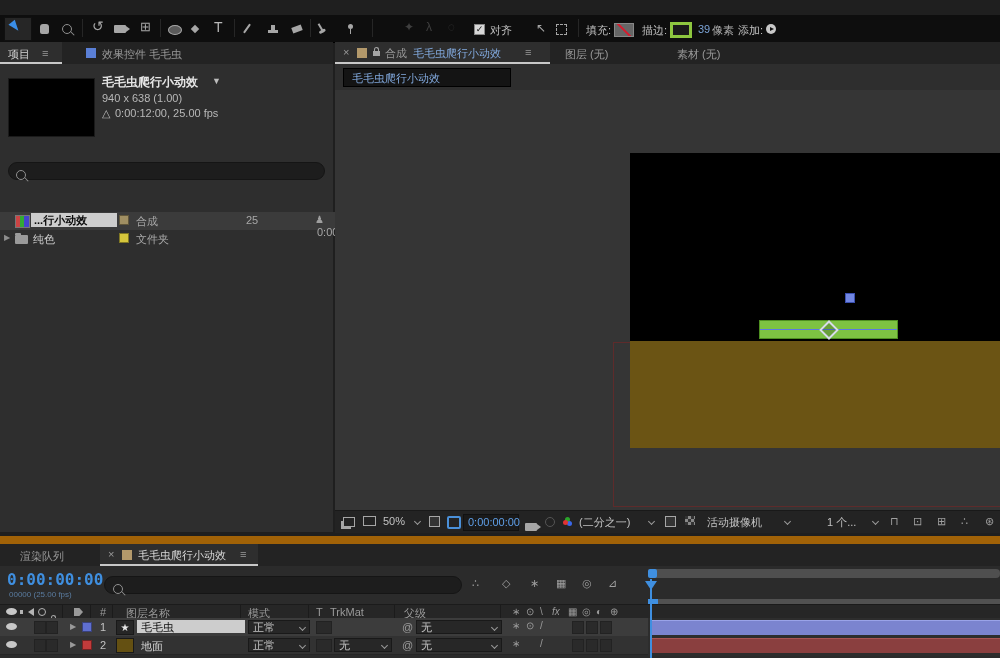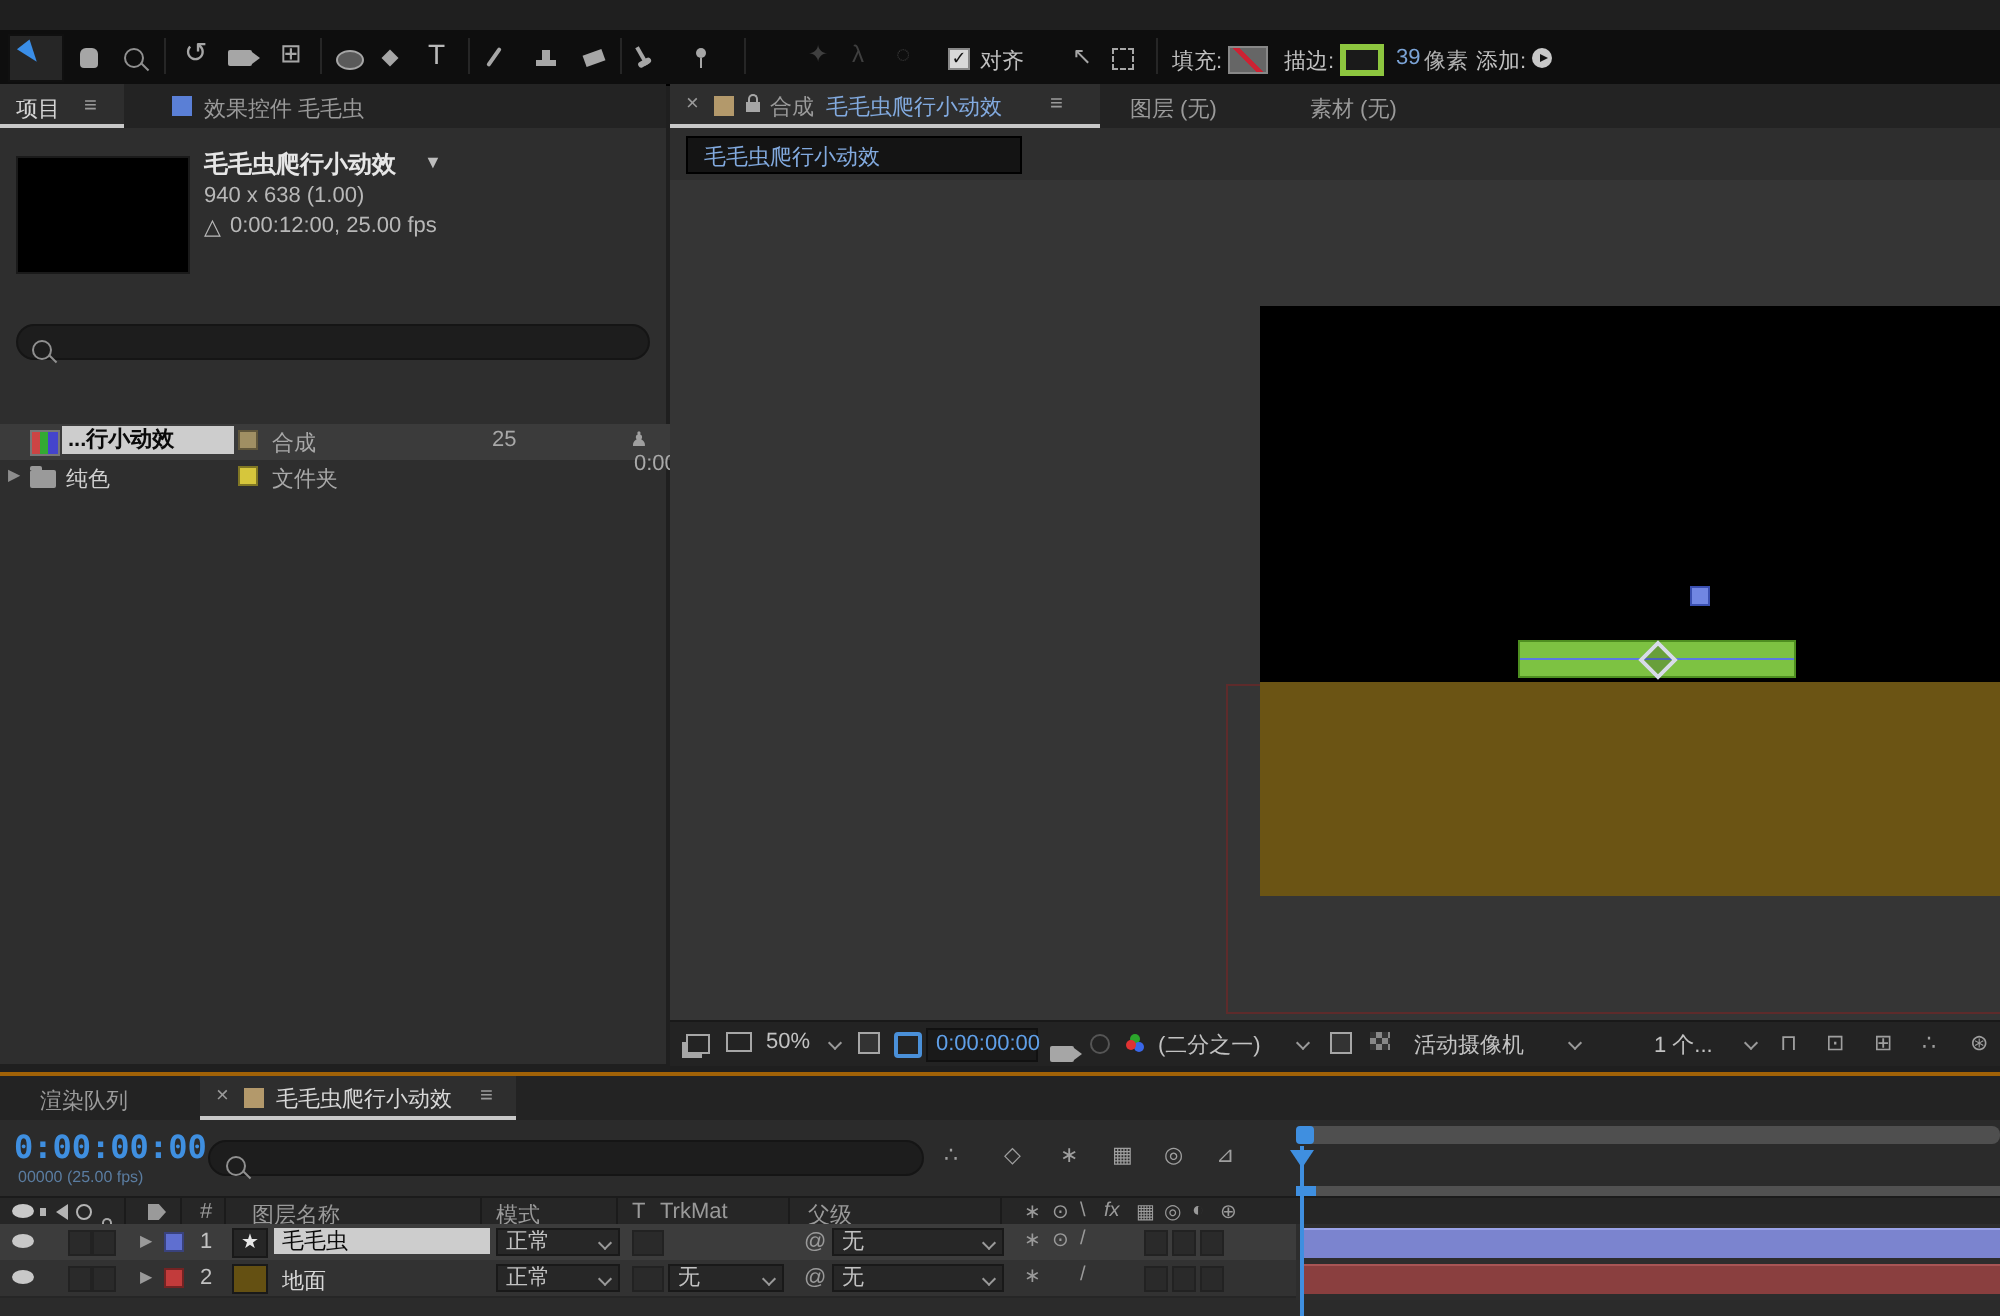--- a/index.html
+++ b/index.html
@@ -197,21 +197,21 @@
       <div class="tab-active" style="left:0;top:0;width:215px;height:22px;">
         <span class="i" style="left:8px;top:4px;color:#9a9a9a;">×</span>
         <div class="i" style="left:22px;top:6px;width:10px;height:10px;background:#b3996b;"></div>
         <div class="lockicon i" style="left:38px;top:9px;"></div>
         <span class="i" style="left:50px;top:4px;color:#9a9a9a;">合成</span>
         <span class="i" style="left:78px;top:4px;color:#82aadf;">毛毛虫爬行小动效</span>
         <span class="i" style="left:190px;top:4px;color:#9a9a9a;">≡</span>
       </div>
 
       <span class="i paneltxt" style="left:230px;top:5px;">图层 (无)</span>
-      <span class="i paneltxt" style="left:320px;top:5px;">素材 (无)</span>
+      <span class="i paneltxt" style="left:342px;top:5px;">素材 (无)</span>
     </div>
 
     <div class="i" style="left:0;top:22px;width:665px;height:26px;background:#2e2e2e;border-bottom:1px solid #272727;">
       <div class="i" style="left:8px;top:4px;width:166px;height:17px;background:#141414;border:1px solid #000;">
         <span class="i" style="left:8px;top:2px;color:#82aadf;">毛毛虫爬行小动效</span>
       </div>
     </div>
 
     <div class="i" style="left:0;top:48px;width:665px;height:420px;background:#353535;overflow:hidden;">
 
@@ -251,21 +251,21 @@
       <span class="i" style="left:492px;top:4px;color:#c2c2c2;">1 个...</span>
       <span class="chev i" style="left:538px;top:8px;"></span>
       <span class="i glyph" style="left:555px;top:4px;">⊓</span>
       <span class="i glyph" style="left:578px;top:4px;">⊡</span>
       <span class="i glyph" style="left:602px;top:4px;">⊞</span>
       <span class="i glyph" style="left:626px;top:4px;">∴</span>
       <span class="i glyph" style="left:650px;top:4px;">⊛</span>
     </div>
   </div>
 
-  <div class="i" style="left:0;top:536px;width:1000px;height:122px;background:#2b2b2b;border-top:2px solid #a16207;box-sizing:border-box;">
+  <div class="i" style="left:0;top:536px;width:1000px;height:122px;background:#2b2b2b;border-top:8px solid #a16207;box-sizing:border-box;">
 
     <div class="tabbar" style="left:0;top:0;width:1000px;height:22px;">
       <span class="i paneltxt" style="left:20px;top:5px;">渲染队列</span>
       <div class="tab-active" style="left:100px;top:0;width:158px;height:22px;">
         <span class="i" style="left:8px;top:4px;color:#9a9a9a;">×</span>
         <div class="i" style="left:22px;top:6px;width:10px;height:10px;background:#b3996b;"></div>
         <span class="i" style="left:38px;top:4px;color:#d8d8d8;">毛毛虫爬行小动效</span>
         <span class="i" style="left:140px;top:4px;color:#9a9a9a;">≡</span>
       </div>
     </div>

